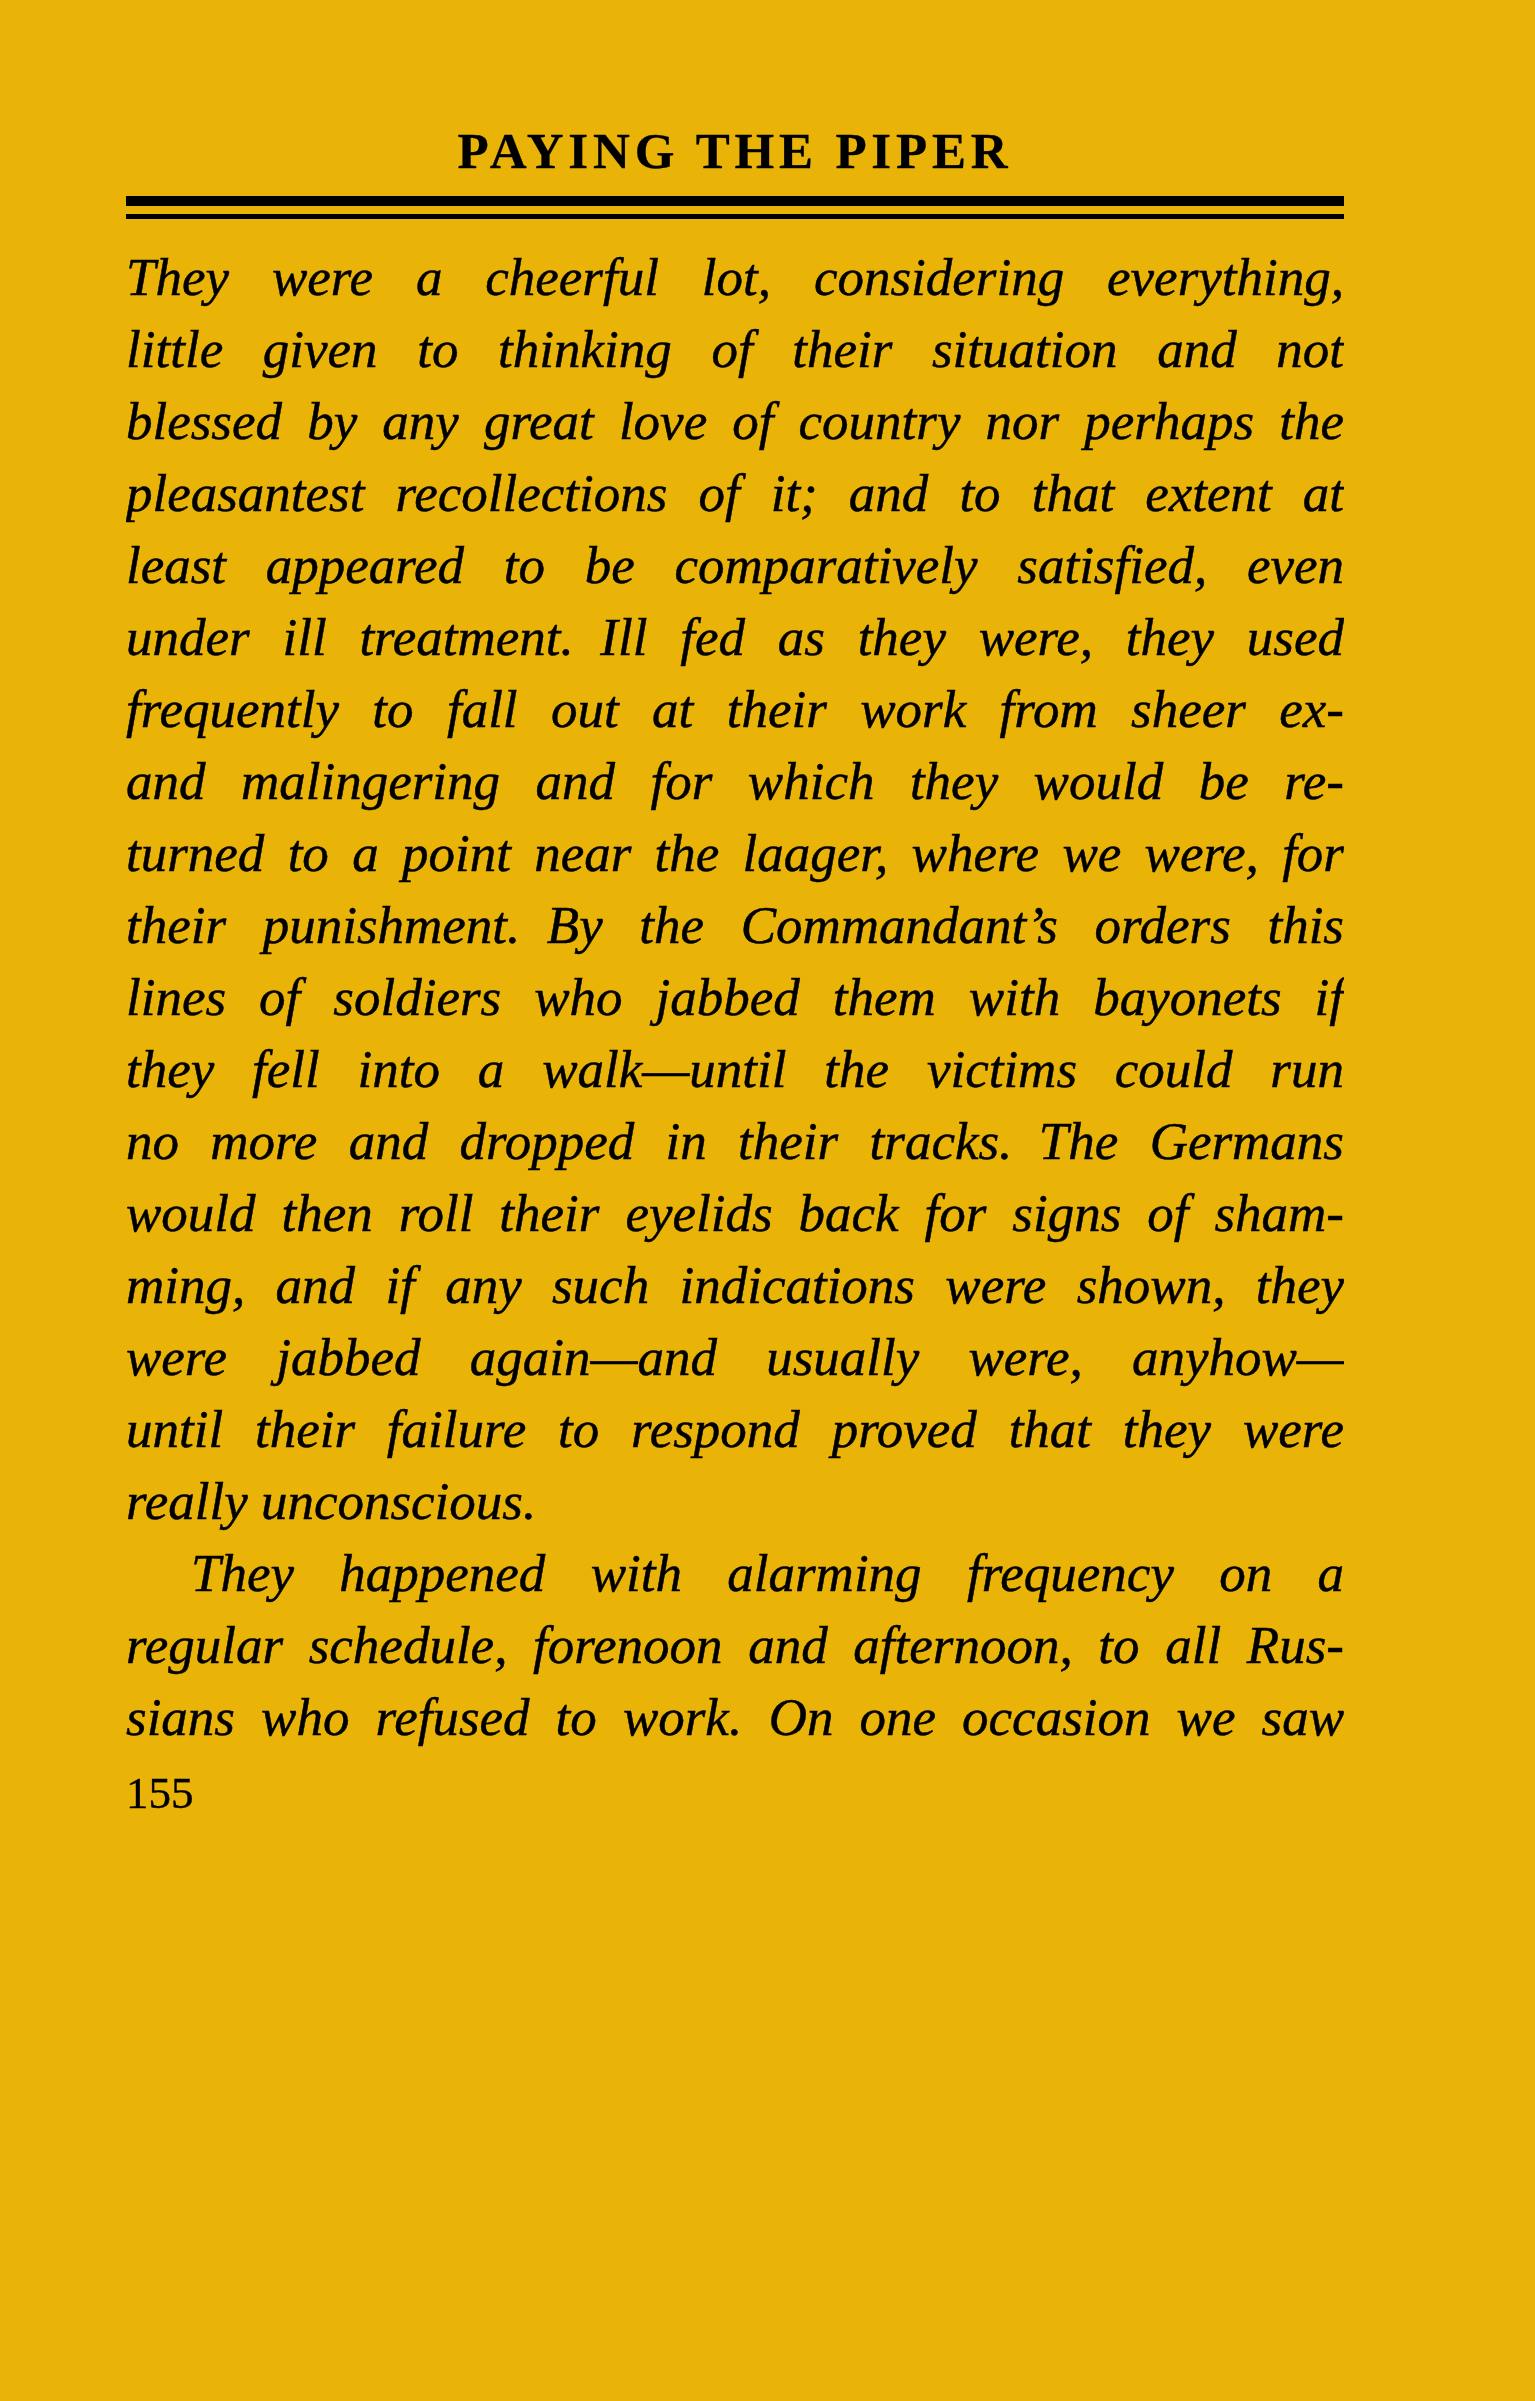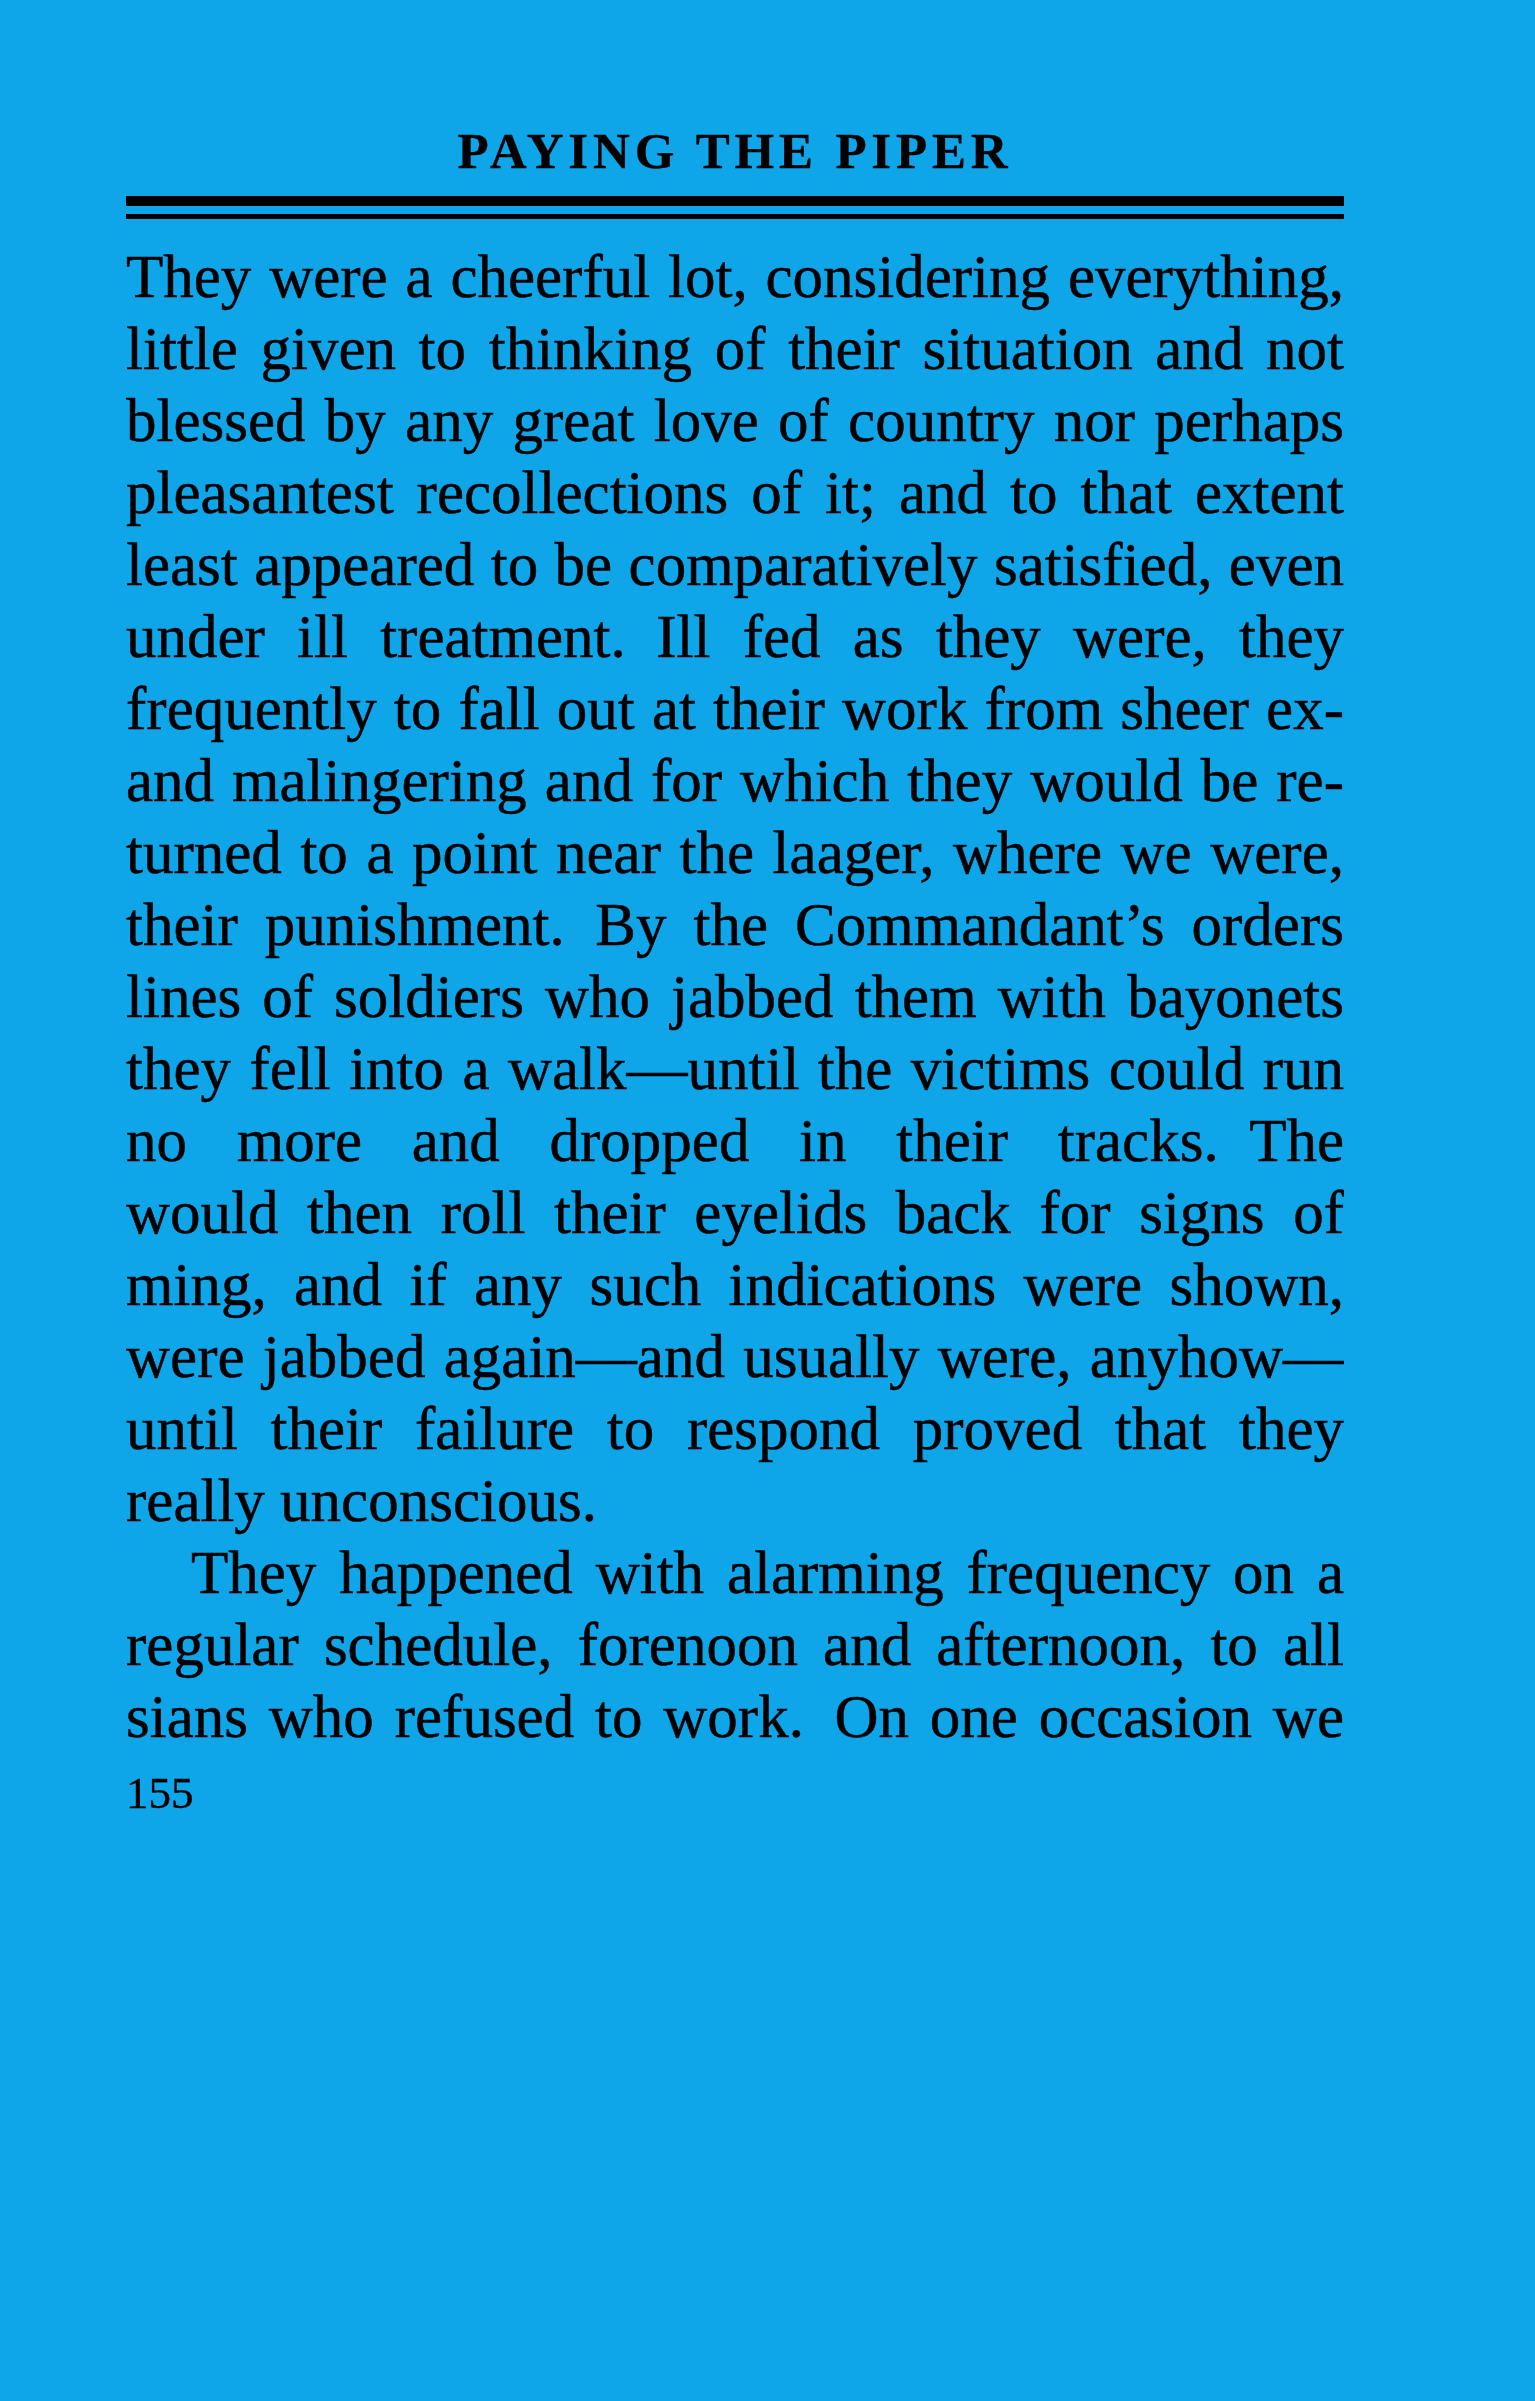--- a/index.html
+++ b/index.html
@@ -4,21 +4,21 @@
 <style>
   html, body {
     margin: 0;
     padding: 0;
     background: #ffffff;
   }
   .page {
     position: relative;
     width: 1535px;
     height: 2401px;
-    background: #0ea5e9;
+    background: #eab308;
     color: #000000;
     font-family: "Liberation Serif", "DejaVu Serif", serif;
     overflow: hidden;
   }
   .content {
     position: absolute;
     left: 126px;
     top: 126px;
     width: 1218px;
   }
@@ -36,21 +36,22 @@
     height: 9.6px;
     background: #000000;
   }
   .rule-thin {
     margin-top: 8.2px;
     height: 4.8px;
     background: #000000;
   }
   .body-block {
     margin-top: 22px;
-    font-size: 61px;
+    font-size: 53px;
+    font-style: italic;
     -webkit-text-stroke: 0.5px currentColor;
   }
   .line {
     height: 72px;
     line-height: 72px;
     overflow: hidden;
     text-align: justify;
     text-align-last: justify;
   }
   

